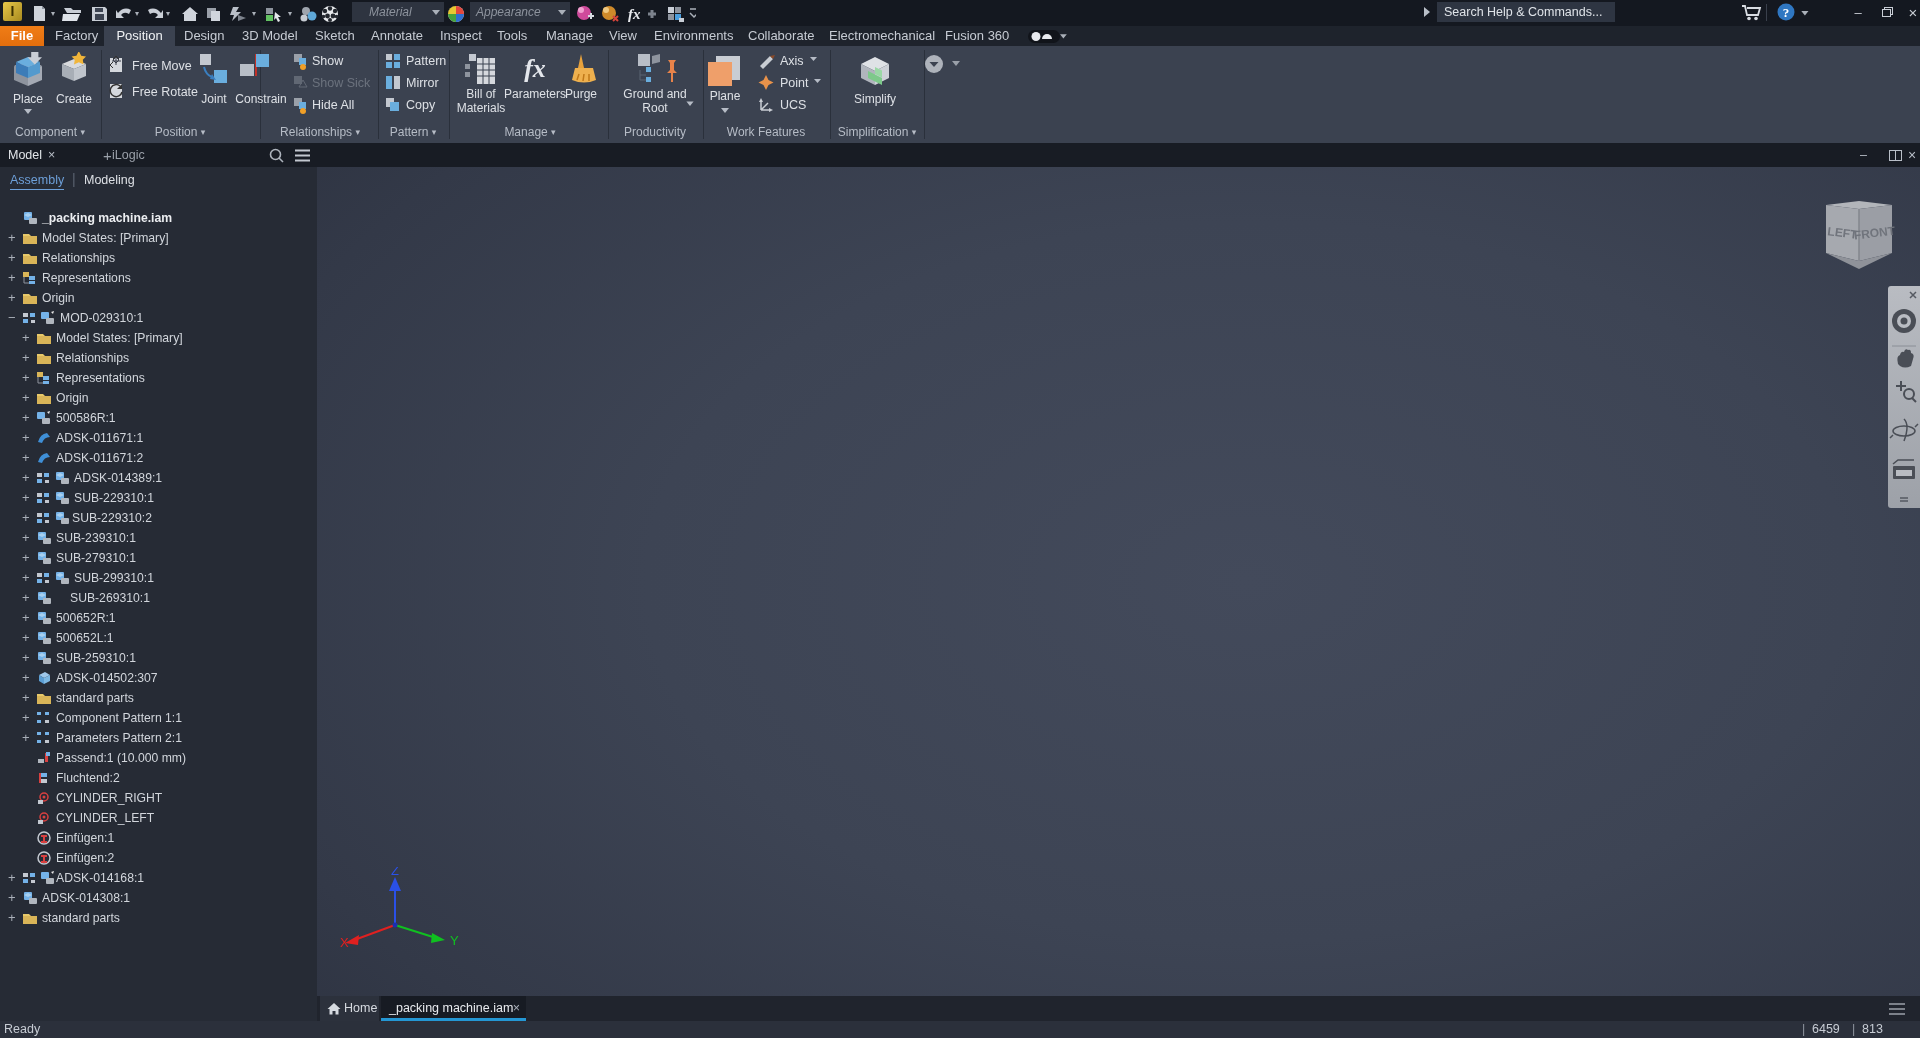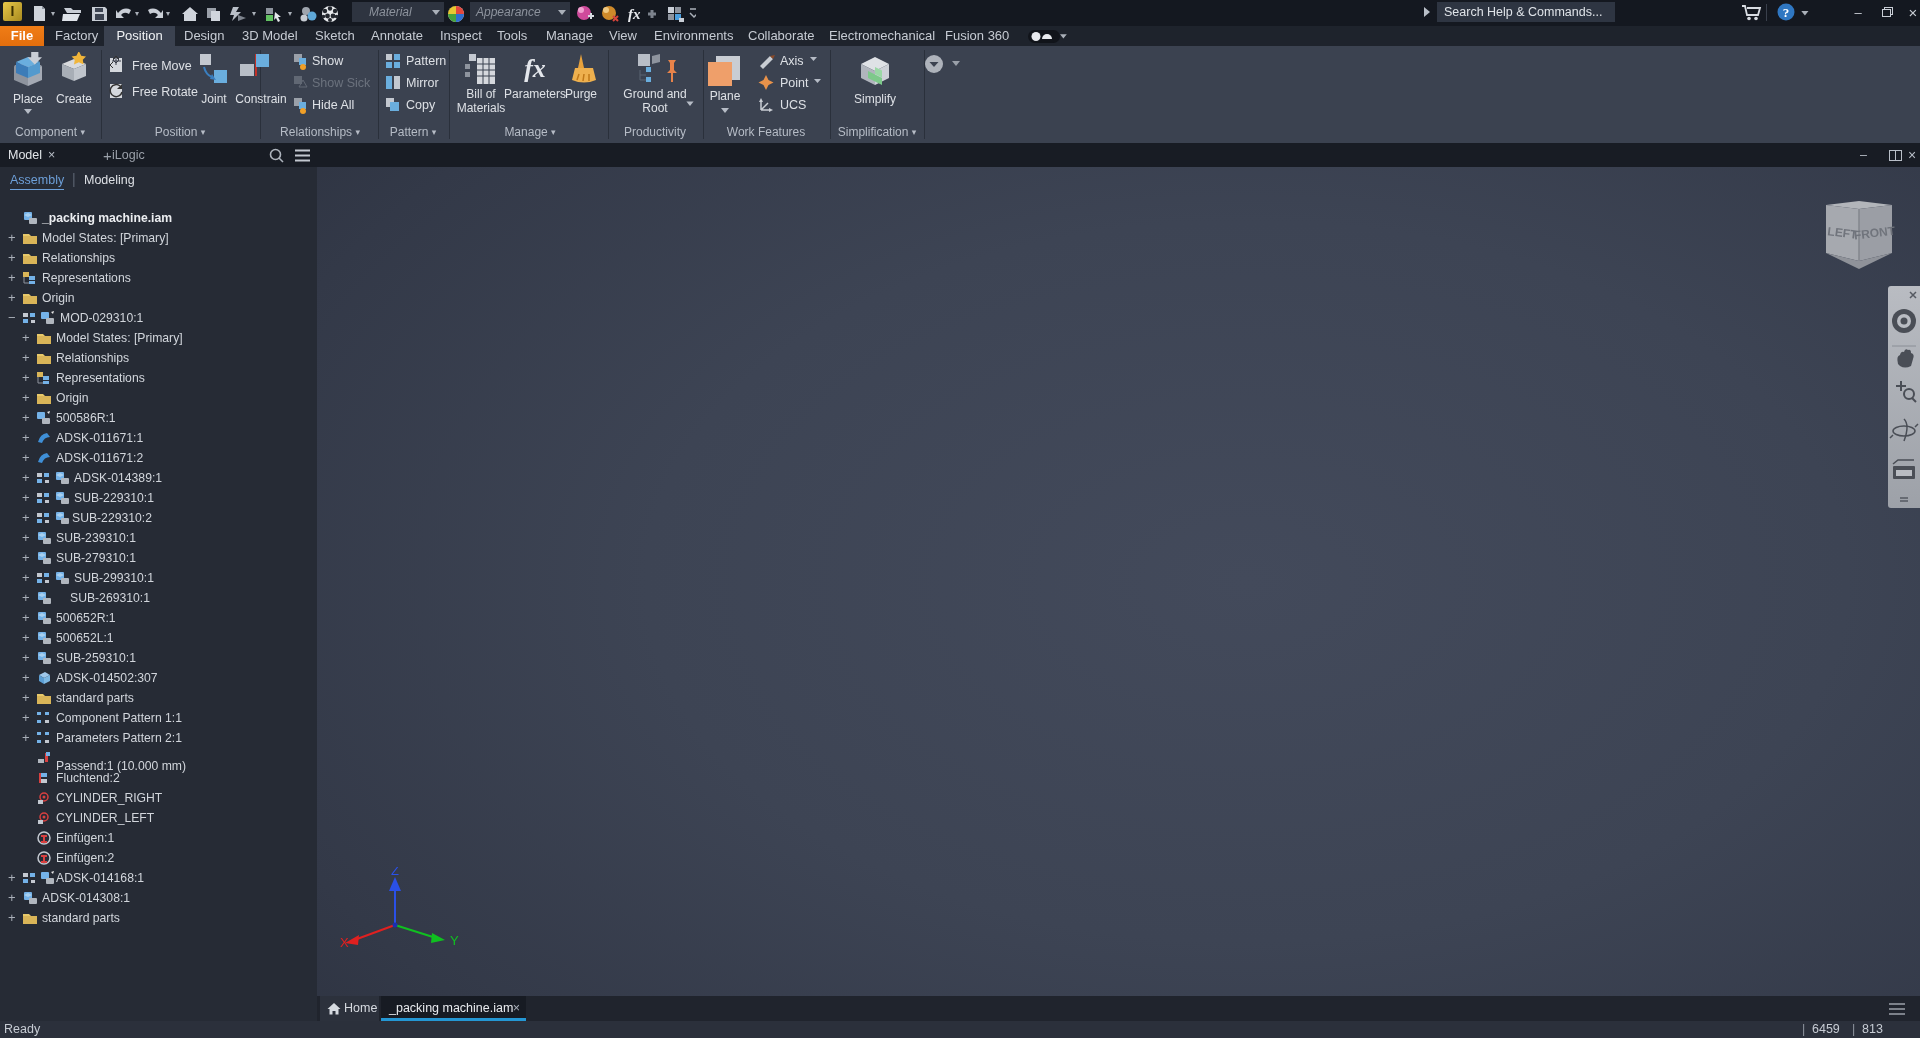--- a/index.html
+++ b/index.html
@@ -657,21 +657,21 @@
             </g>
           </svg></span>
         <span style="position:absolute;left:56px;top:3px;">Parameters Pattern 2:1</span>
       </div>
       <div class="treerow" style="top:581px;left:0;">
         <span style="position:absolute;left:36px;top:3px;"><svg class="ticon" width="16" height="14">
             <rect x="2" y="8" width="6" height="4" fill="#b0b6be"></rect>
             <rect x="9" y="2" width="3" height="9" fill="#d84040"></rect>
             <rect x="10" y="1" width="4" height="4" fill="#74b2e8"></rect>
           </svg></span>
-        <span style="position:absolute;left:56px;top:3px;margin-top:8px;">Passend:1 (10.000 mm)</span>
+        <span style="position:absolute;left:56px;top:3px;">Passend:1 (10.000 mm)</span>
       </div>
       <div class="treerow" style="top:601px;left:0;">
         <span style="position:absolute;left:36px;top:3px;"><svg class="ticon" width="16" height="14">
             <rect x="5" y="2" width="6" height="4" fill="#74b2e8"></rect>
             <rect x="5" y="8" width="6" height="4" fill="#c3c8d0"></rect>
             <rect x="3" y="2" width="2" height="10" fill="#d84040"></rect>
           </svg></span>
         <span style="position:absolute;left:56px;top:3px;">Fluchtend:2</span>
       </div>
       <div class="treerow" style="top:621px;left:0;">

